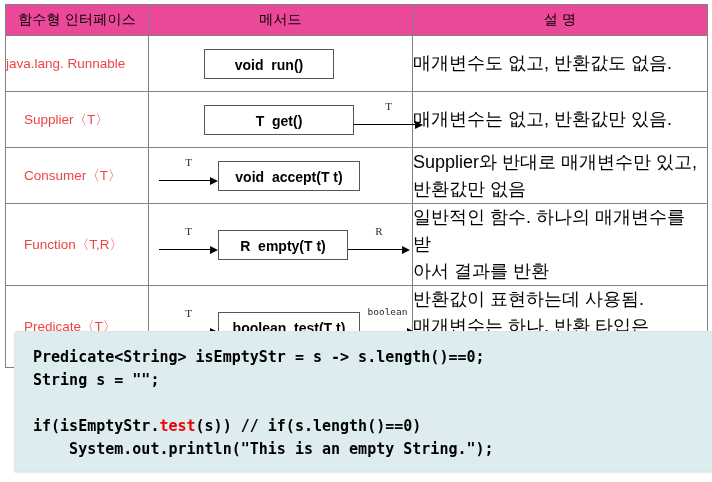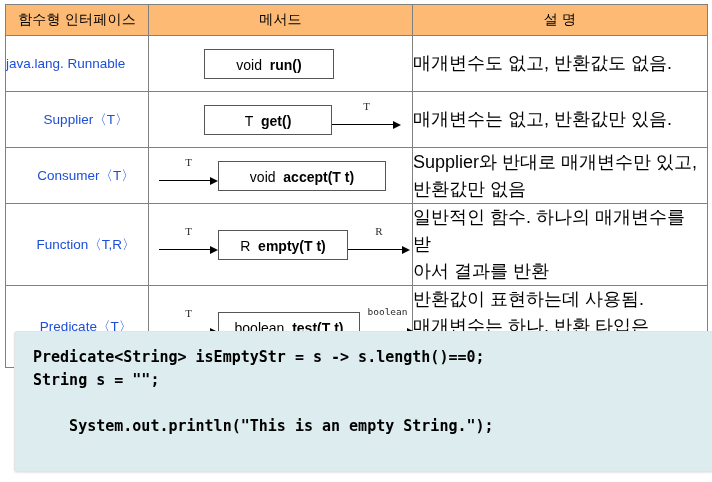--- a/index.html
+++ b/index.html
@@ -29,41 +29,41 @@
     background: #ffffff;
   }
   table.iface th,
   table.iface td {
     border: 1px solid #808080;
     padding: 0;
     vertical-align: middle;
     background: #ffffff;
   }
   table.iface thead th {
-    background: #fdba74;
+    background: #ec4899;
     height: 30px;
     font-size: 14px;
     font-weight: normal;
     color: #000;
     text-align: center;
     letter-spacing: 0.2px;
   }
   .col-iface { width: 143px; }
   .col-method { width: 264px; }
   .col-desc   { width: 295px; }
 
   td.iface-name {
     font-size: 13.5px;
-    color: #1d4ed8;
+    color: #ef4444;
     padding-left: 14px;
     line-height: 1.45;
     height: 55px;
   }
   td.iface-name.centered {
-    text-align: center;
+    text-align: left;
     padding-left: 18px;
   }
   td.method-cell {
     height: 55px;
     position: relative;
   }
   td.desc-cell {
     font-size: 18px;
     color: #000;
     padding: 3px 6px 3px 8px;
@@ -123,21 +123,21 @@
     line-height: 30px;
     text-align: center;
     font-size: 14px;
     color: #000;
     box-sizing: border-box;
     flex: none;
     white-space: nowrap;
     padding: 0 8px;
   }
   .sig-box b { font-weight: bold; }
-  .sig-box .ret { font-weight: normal; }
+  .sig-box .ret { font-weight: bold; }
 
   .spacer-left { flex: none; }
 
   
   .code-box {
     position: absolute;
     left: 14px;
     top: 331px;
     width: 700px;
     height: 141px;
@@ -189,41 +189,41 @@
           </div>
         </td>
         <td class="desc-cell" style="white-space:pre-line">매개변수도 없고, 반환값도 없음.</td>
       </tr>
 
       <tr>
         <td class="iface-name centered">Supplier〈T〉</td>
         <td class="method-cell">
           <div class="diagram">
             <div class="spacer-left" style="width:55px"></div>
-            <div class="sig-box" style="width:128px"><span class="ret">T</span>&nbsp; <b>get()</b></div>
+            <div class="sig-box" style="width:150px"><span class="ret">T</span>&nbsp; <b>get()</b></div>
             <div class="arrow-out">
               <span class="arrow-label">T</span>
               <div class="arrow-line" style="width:62px"></div>
                 <div class="arrow-head"></div>
             </div>
           </div>
         </td>
         <td class="desc-cell" style="white-space:pre-line">매개변수는 없고, 반환값만 있음.</td>
       </tr>
 
       <tr>
         <td class="iface-name centered">Consumer〈T〉</td>
         <td class="method-cell">
           <div class="diagram">
             <div class="arrow-in" style="margin-left:10px">
               <span class="arrow-label">T</span>
               <div class="arrow-line" style="width:52px"></div>
                 <div class="arrow-head"></div>
             </div>
-            <div class="sig-box" style="width:168px"><span class="ret">void</span>&nbsp; <b>accept(T t)</b></div>
+            <div class="sig-box" style="width:142px"><span class="ret">void</span>&nbsp; <b>accept(T t)</b></div>
           </div>
         </td>
         <td class="desc-cell" style="white-space:pre-line">Supplier와 반대로 매개변수만 있고,
 반환값만 없음</td>
       </tr>
 
       <tr>
         <td class="iface-name centered">Function〈T,R〉</td>
         <td class="method-cell">
           <div class="diagram">
@@ -266,14 +266,15 @@
       </tr>
 
     </tbody>
   </table>
 </div>
 
 <div class="code-box">
   <div class="code-line">Predicate&lt;String&gt; isEmptyStr = s -&gt; s.length()==0;</div>
   <div class="code-line">String s = "";</div>
   <div class="code-line blank">&nbsp;</div>
+  <div class="code-line"><span>if(isEmptyStr.</span><span class="hl-red">test</span><span>(s)) // if(s.length()==0)</span></div>
   <div class="code-line">    System.out.println("This is an empty String.");</div>
 </div>
 
 </body></html>

